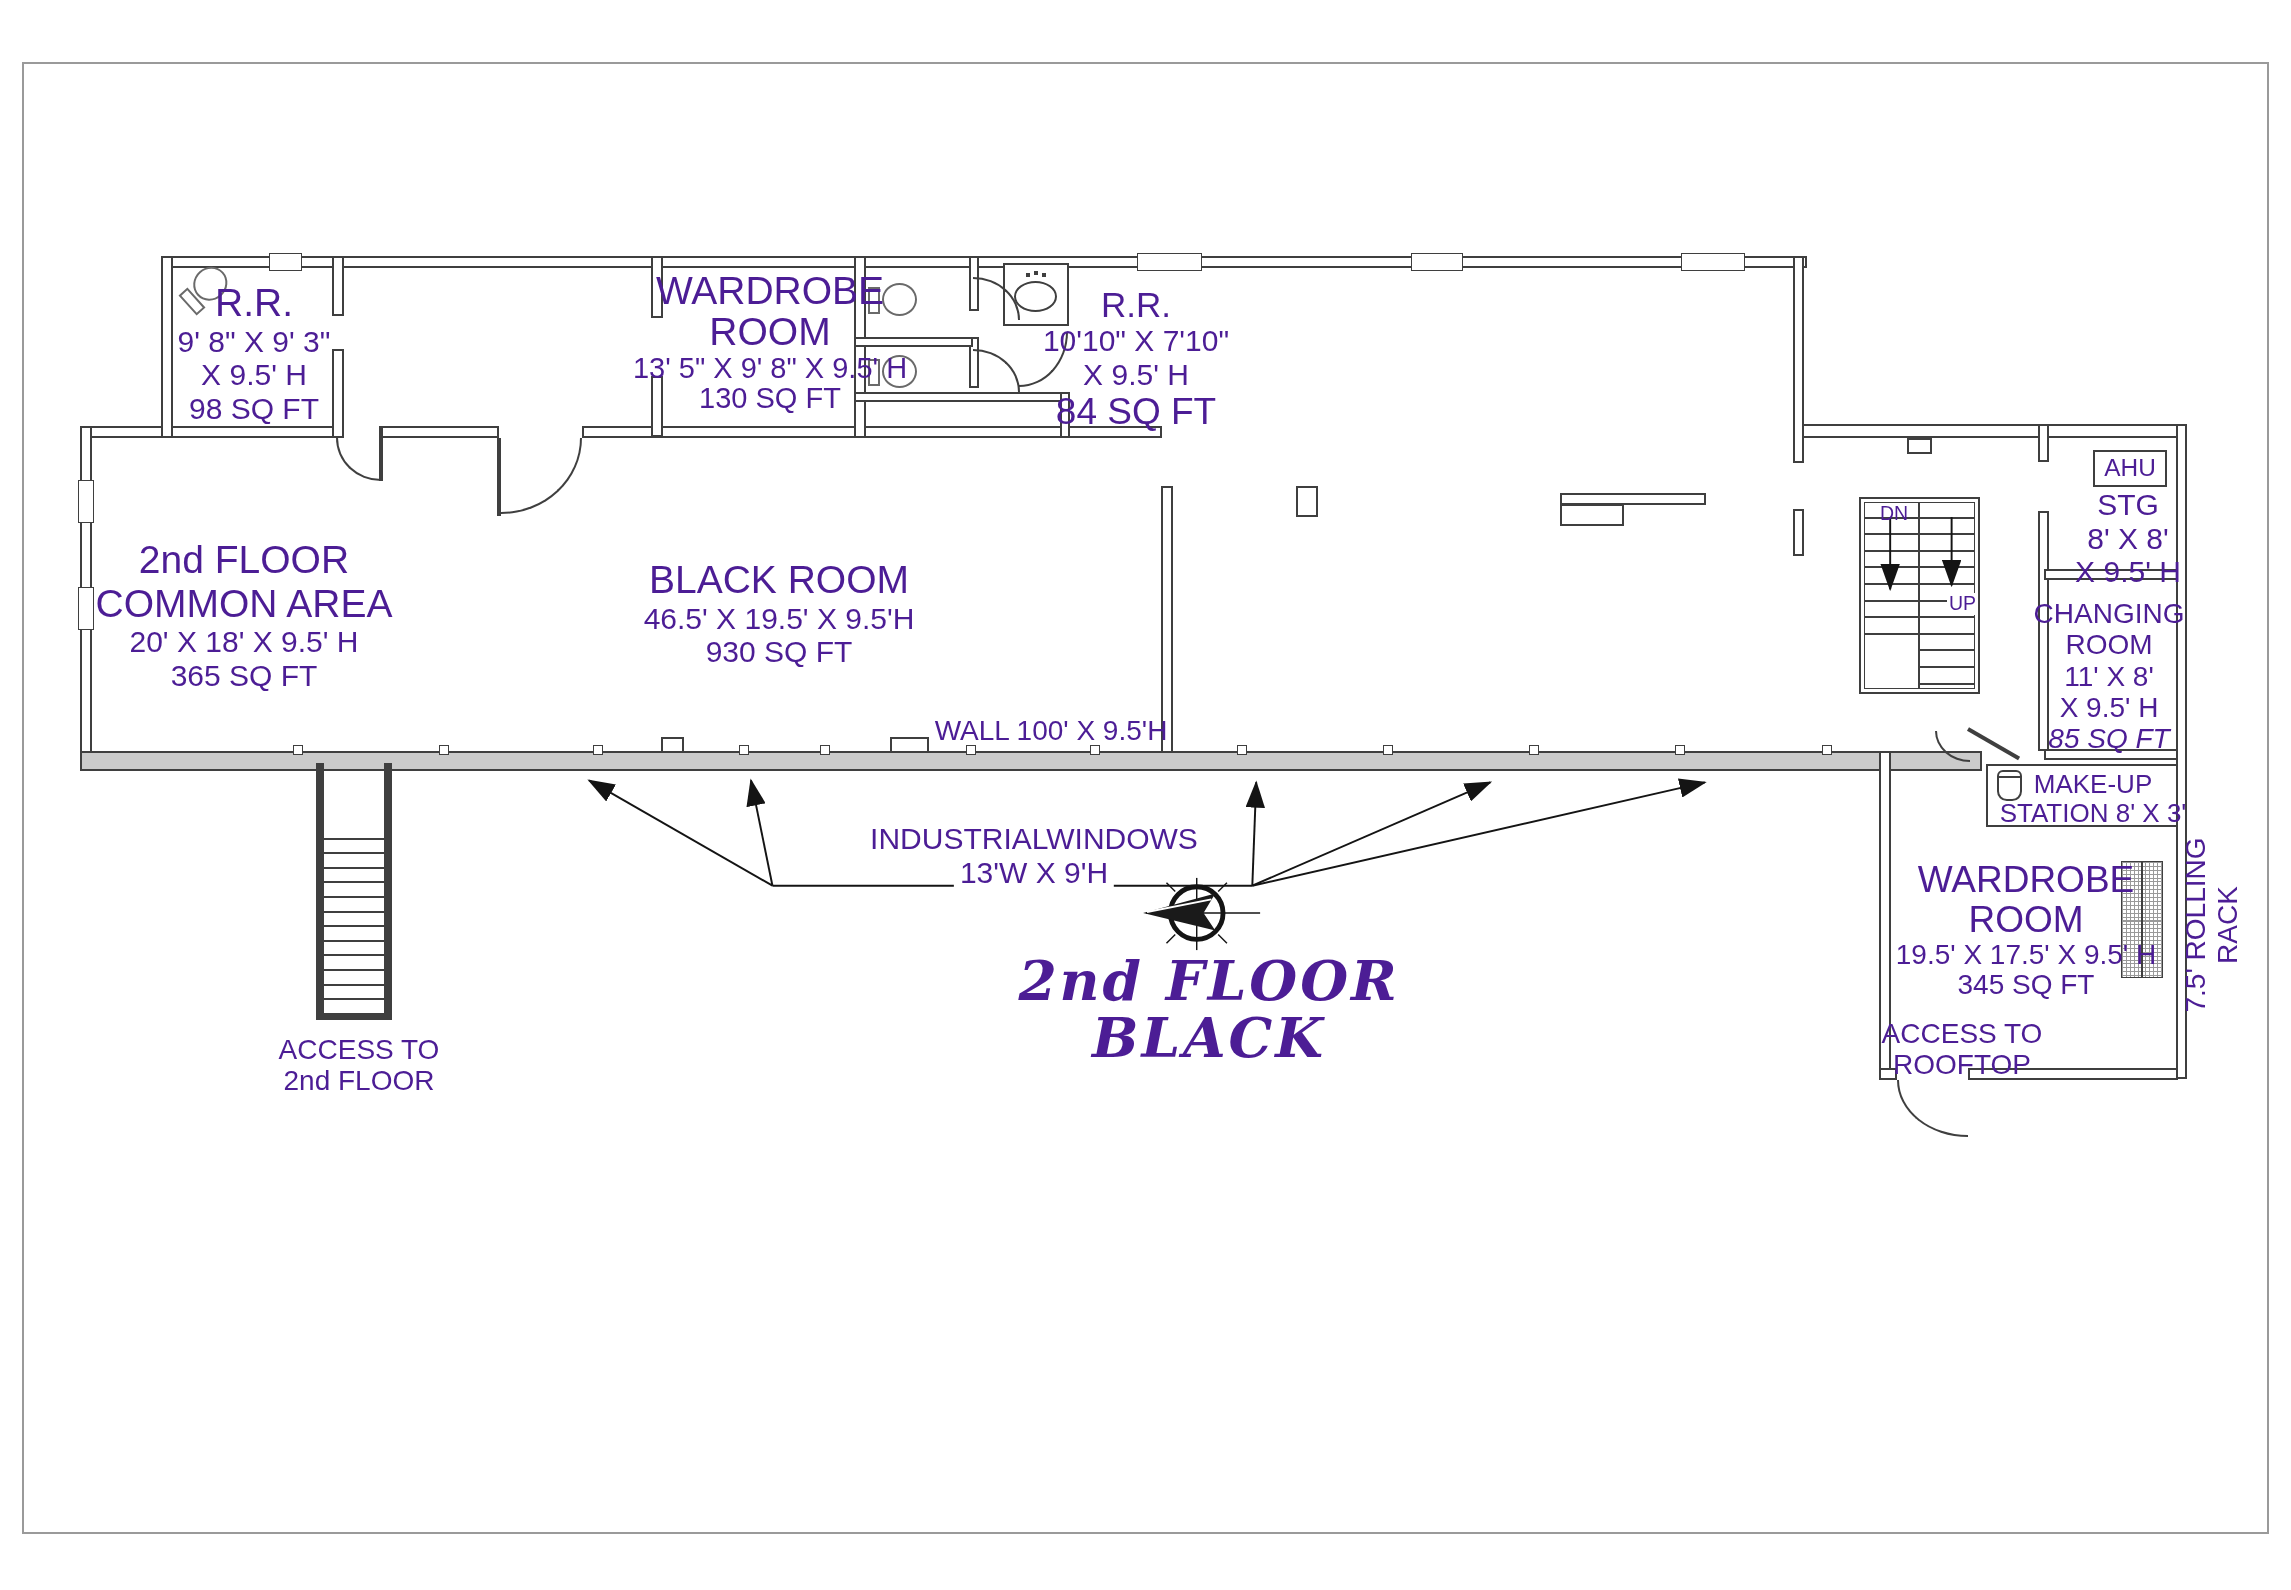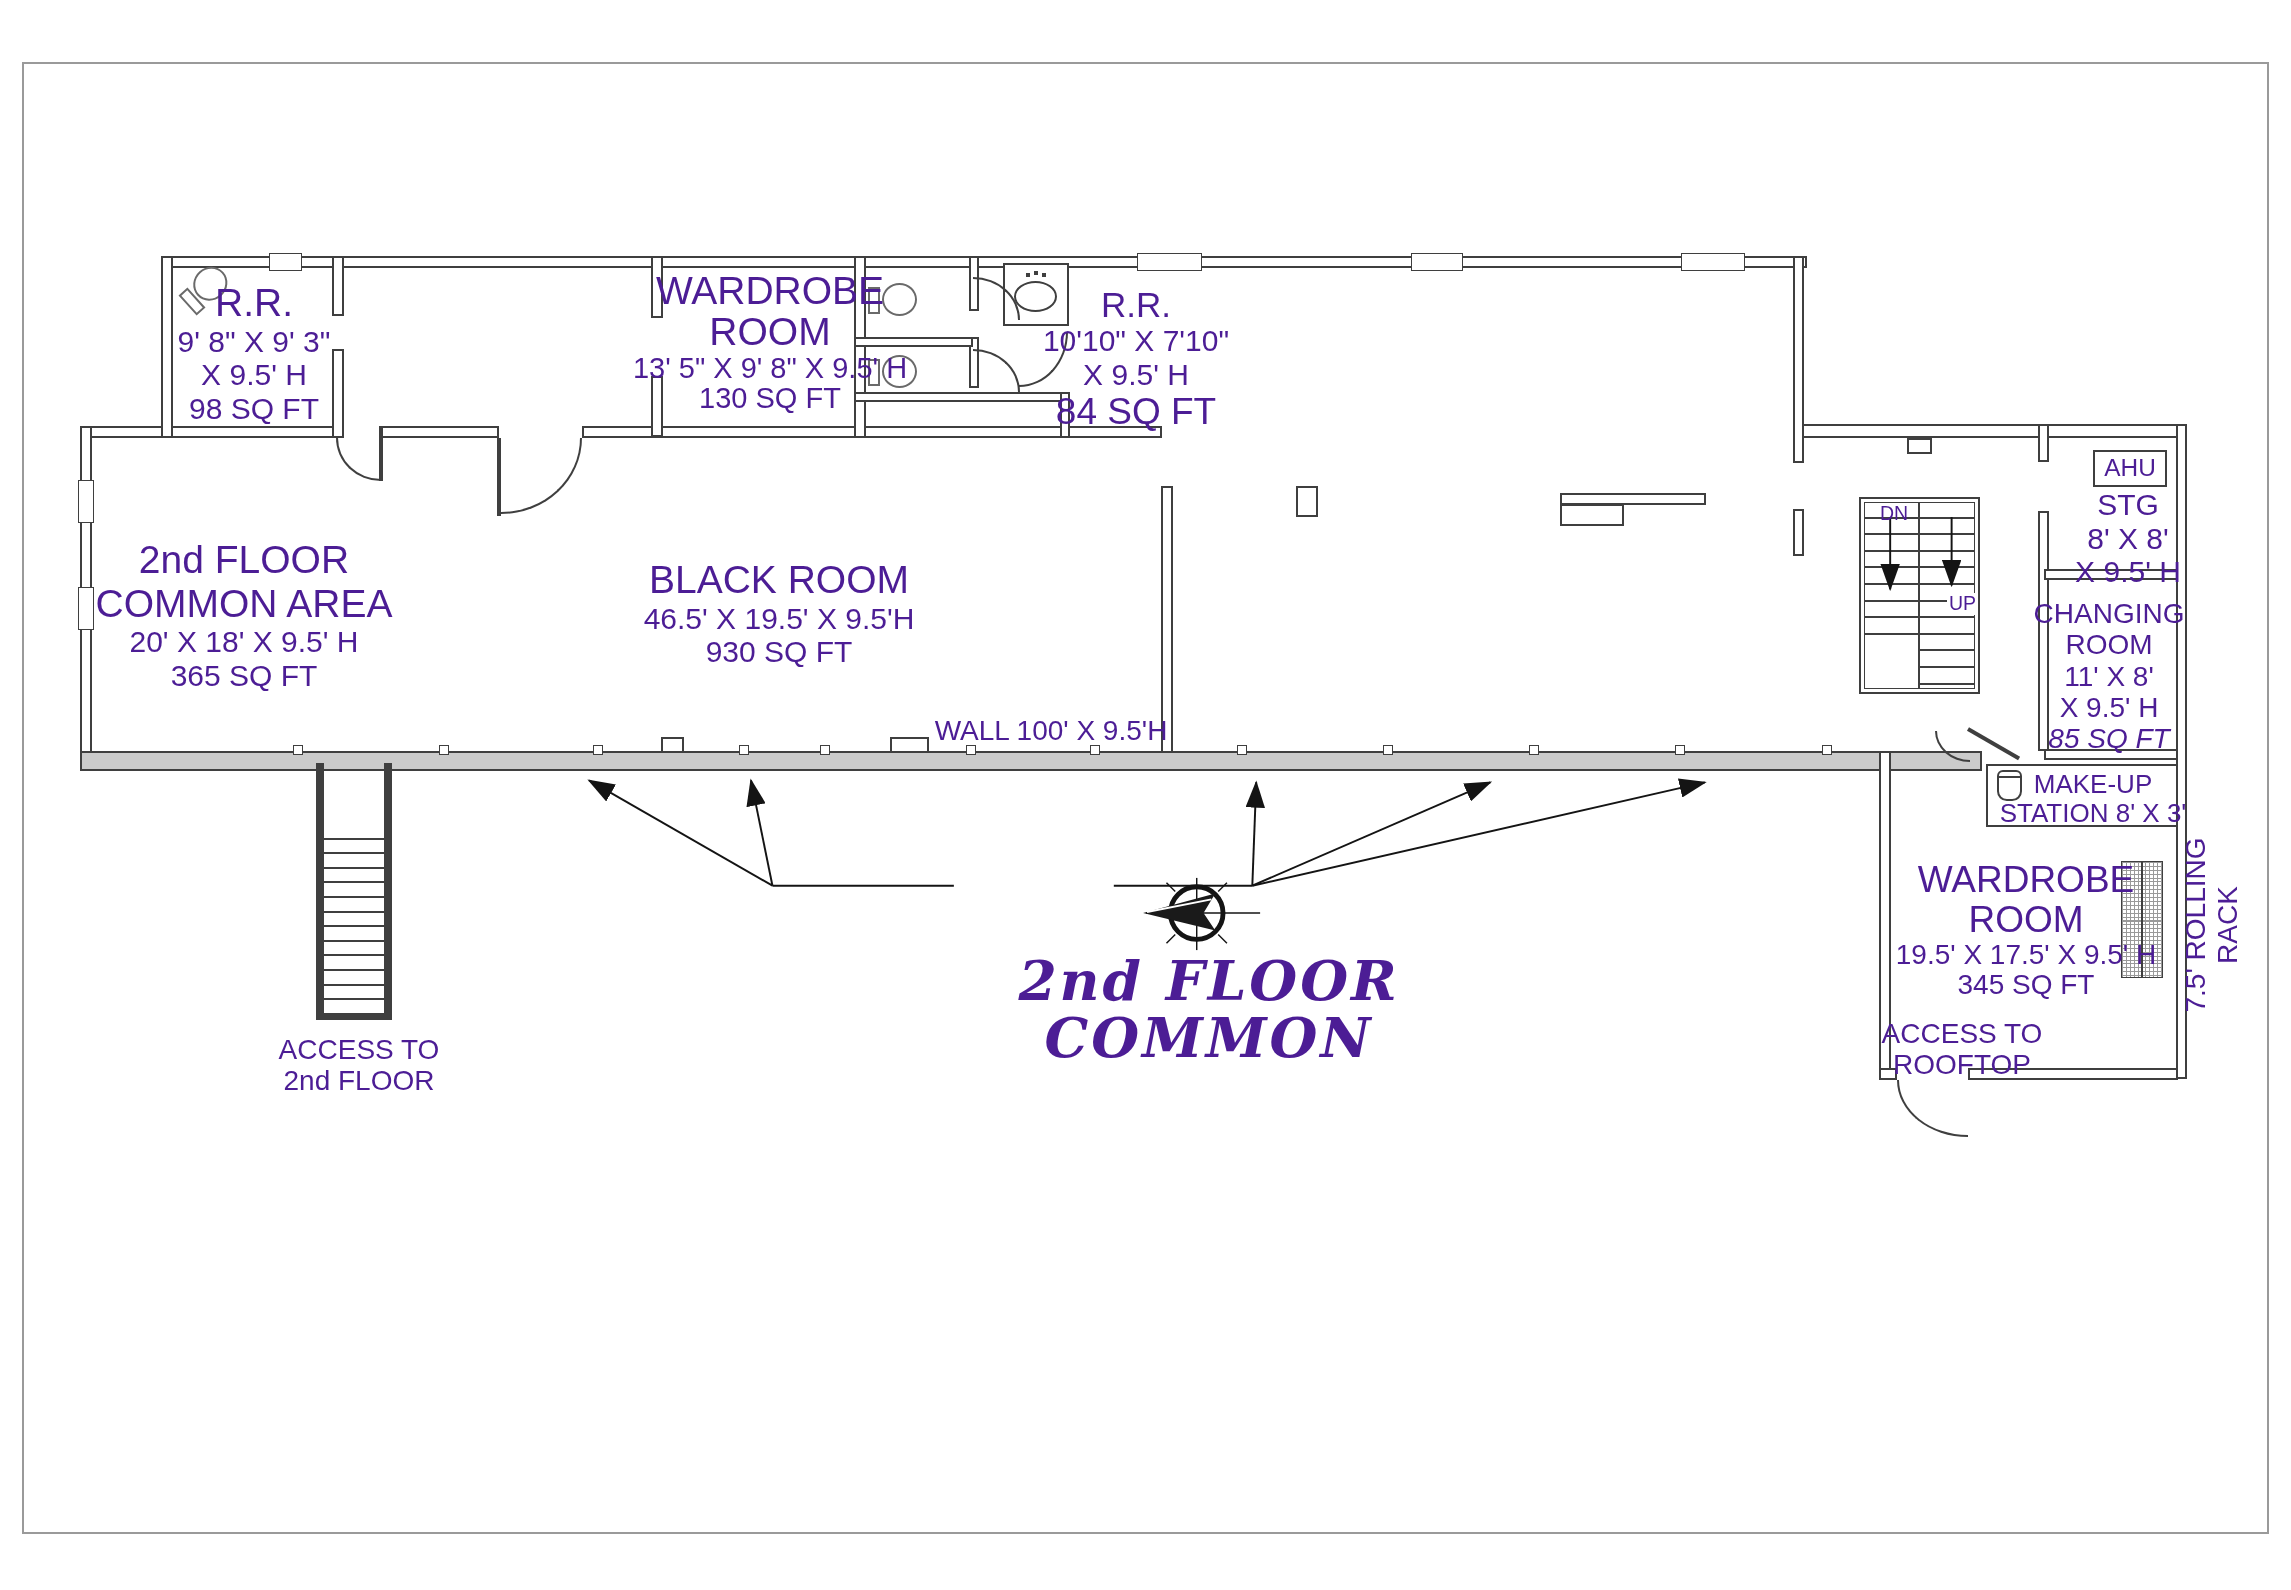--- a/index.html
+++ b/index.html
@@ -251,30 +251,34 @@
 
   <div class="lbl" style="left:359px;top:1034px;">
     <span style="font-size:28px;">ACCESS TO</span>
     <span style="font-size:28px;">2nd FLOOR</span>
   </div>
 
   <div class="lbl" style="left:1051px;top:715px;">
     <span style="font-size:28px;">WALL 100' X 9.5'H</span>
   </div>
 
+  <div class="lbl" style="left:1034px;top:822px;">
+    <span style="font-size:30px;">INDUSTRIALWINDOWS</span>
+    <span style="font-size:30px;">13'W X 9'H</span>
+  </div>
 
   <div class="lbl" style="left:2212px;top:925px;transform:translate(-50%,-50%) rotate(-90deg);line-height:1.15;">
     <span style="font-size:28px;">7.5' ROLLING</span>
     <span style="font-size:28px;">RACK</span>
   </div>
 
   <div class="lbl" style="left:1880px;top:503px;transform:none;">
     <span style="font-size:19.5px;">DN</span>
   </div>
   <div class="lbl" style="left:1947px;top:593px;transform:none;background:#fff;padding:0 2px;">
     <span style="font-size:19.5px;">UP</span>
   </div>
 
   <div class="title" style="left:1209px;top:948px;font-size:55px;">2nd FLOOR</div>
-  <div class="title" style="left:1209px;top:1005px;font-size:55px;">COMMON</div>
+  <div class="title" style="left:1209px;top:1005px;font-size:55px;">BLACK</div>
 
 </div>
 
 
 </body></html>

